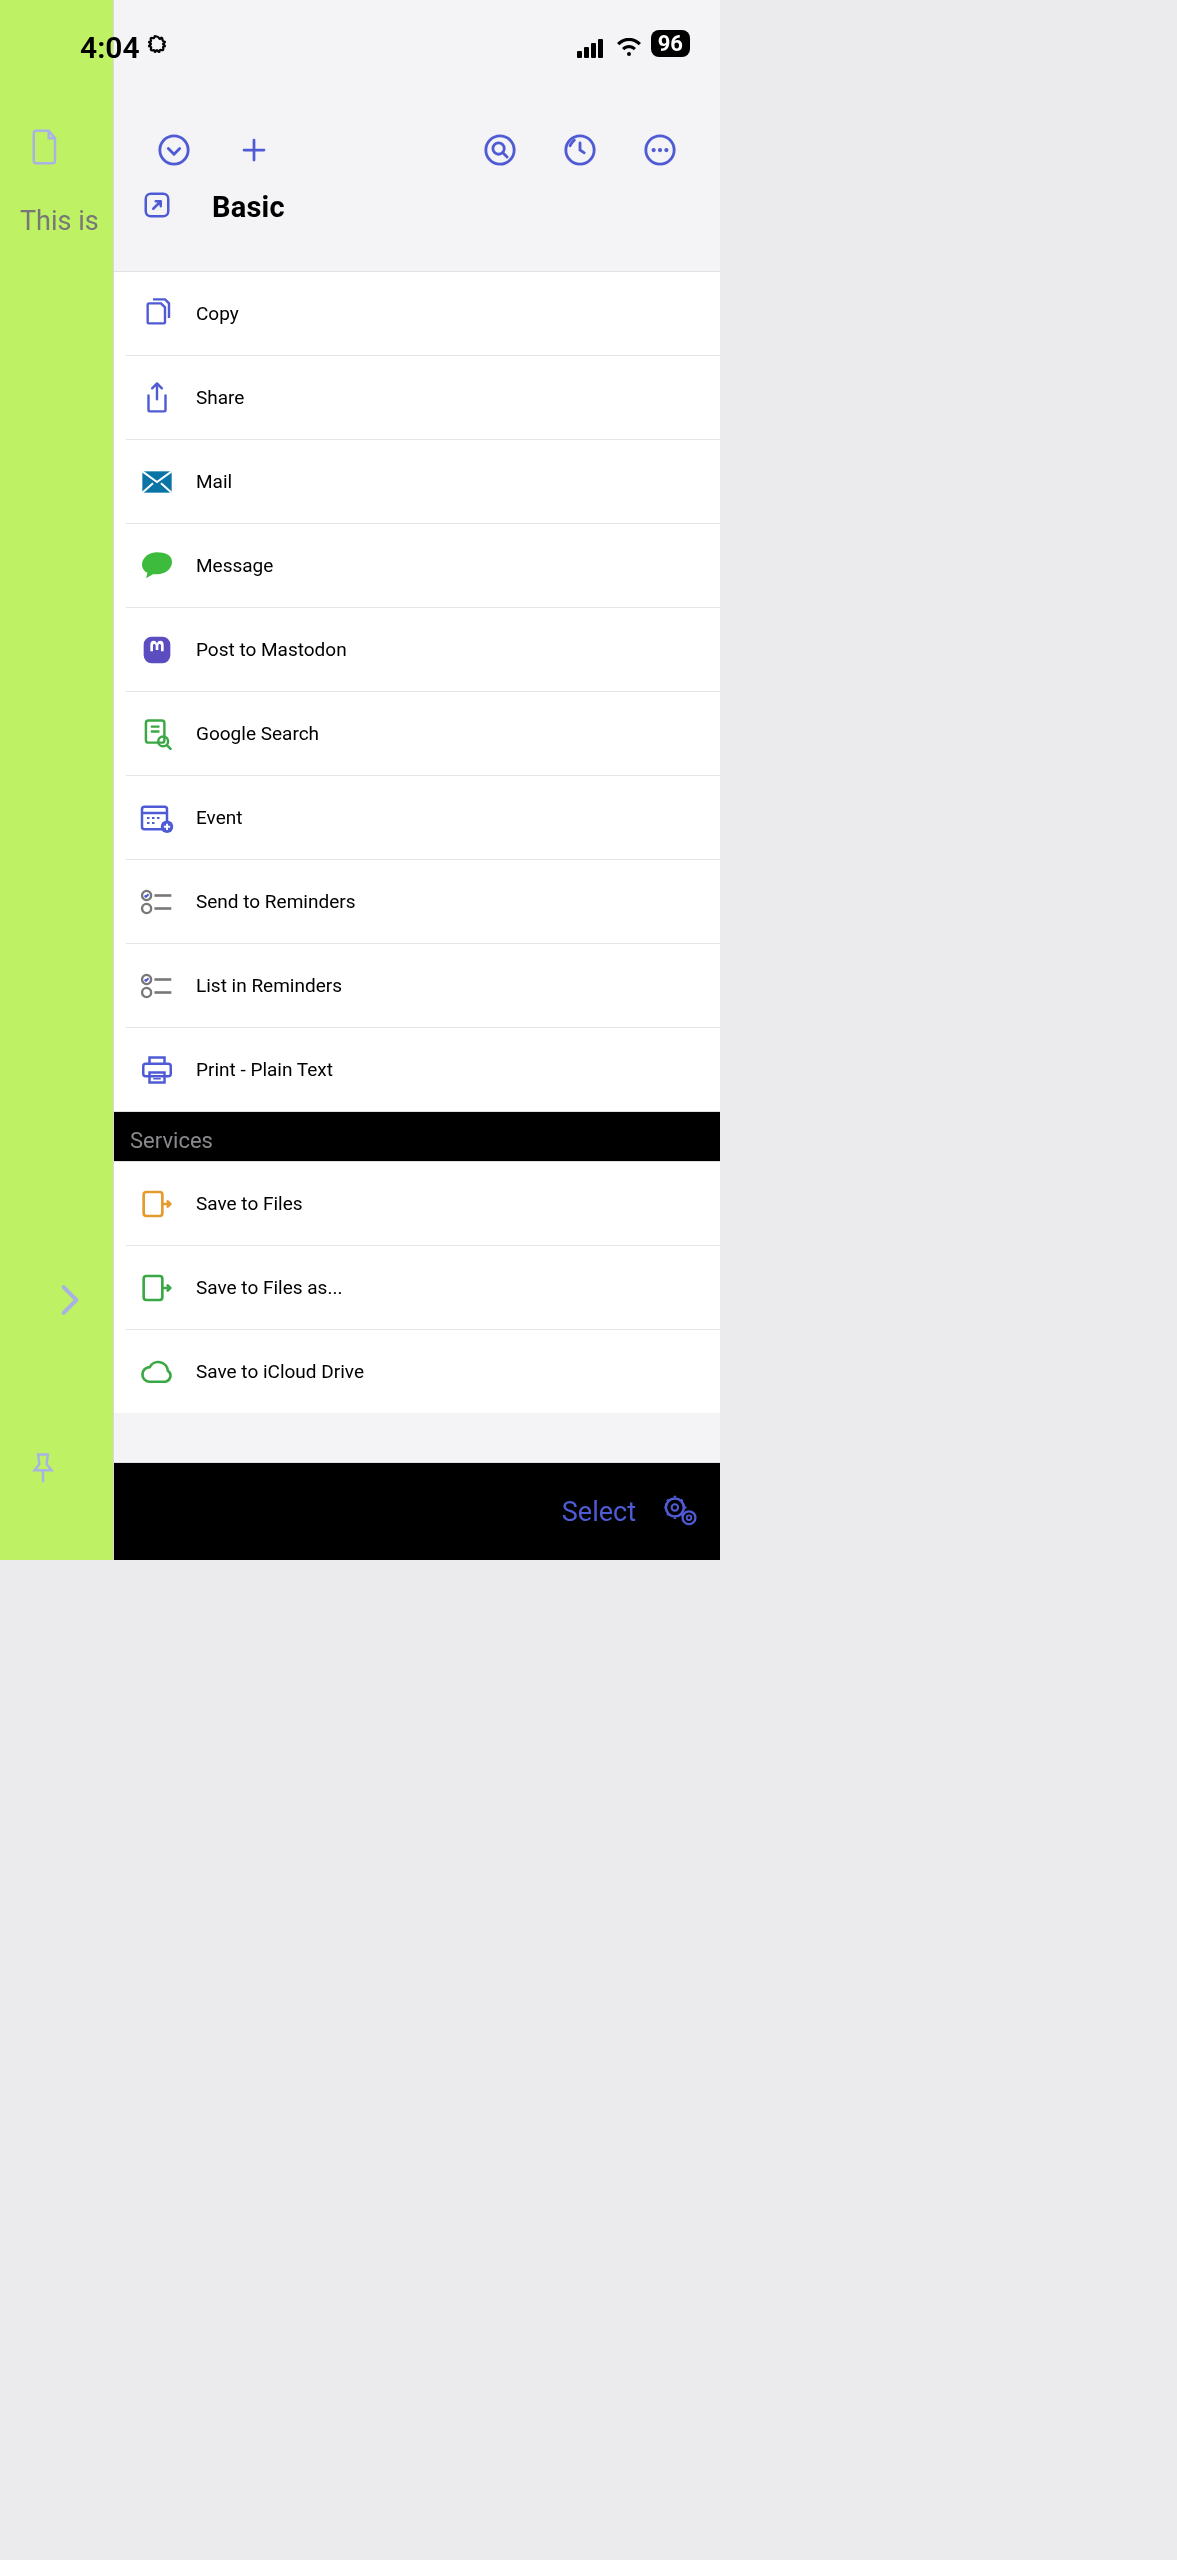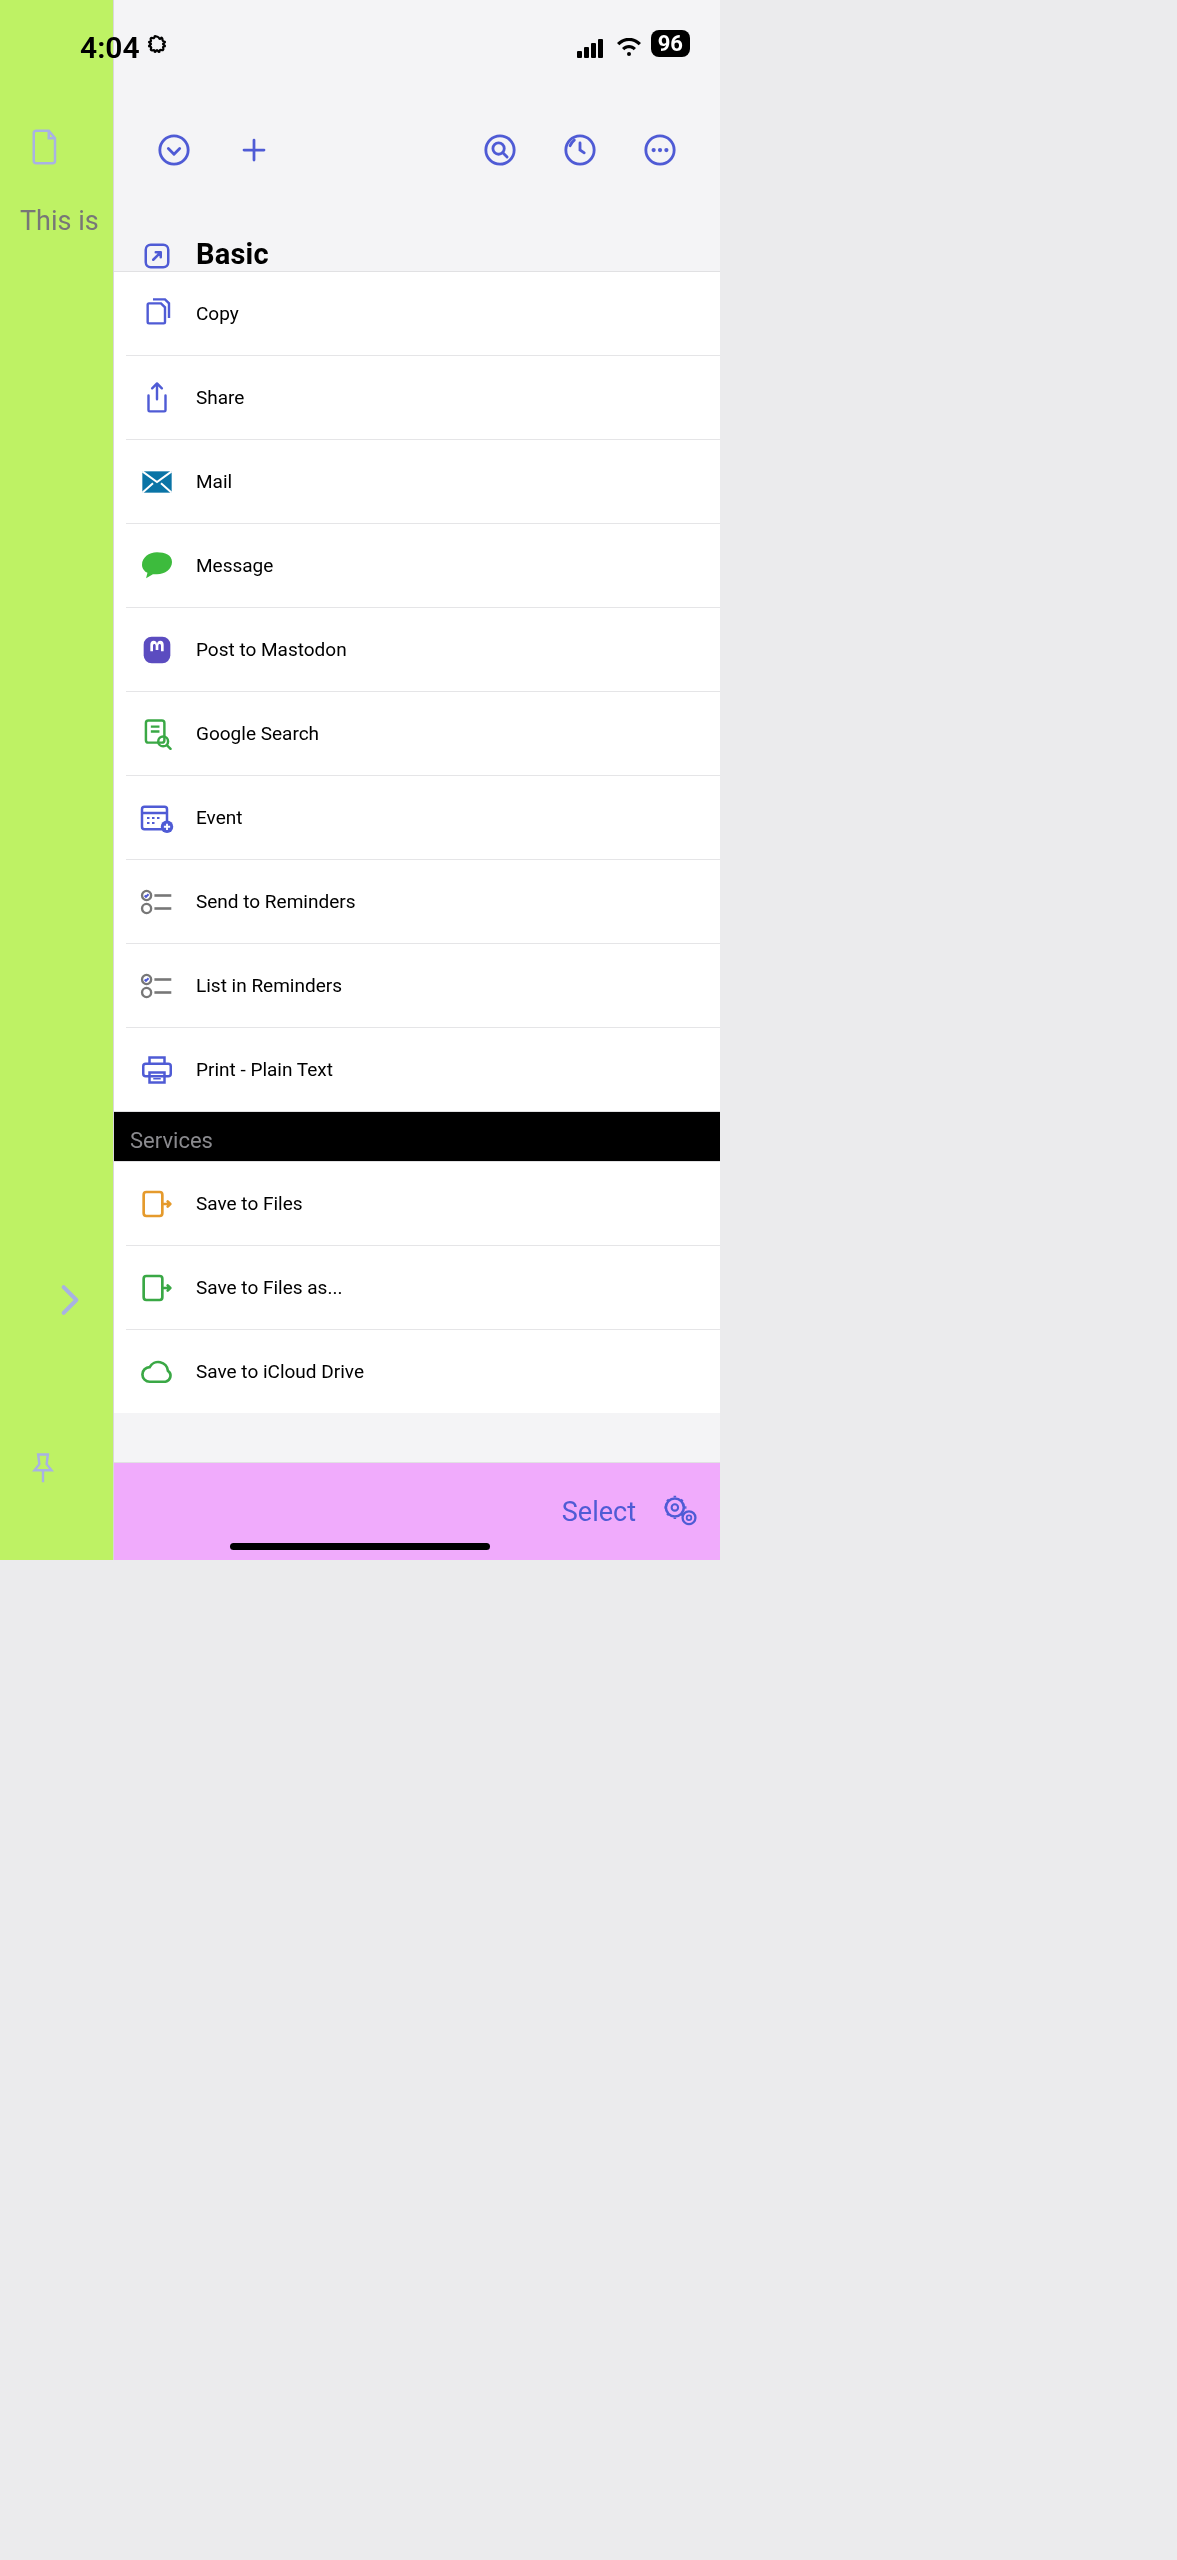--- a/index.html
+++ b/index.html
@@ -94,24 +94,24 @@
     width: 80px;
     height: 45px;
     display: flex;
     align-items: center;
     justify-content: center;
     color: #4f5bd5;
   }
   .toolbar .flex { flex: 1; }
   .section-header {
     display: flex;
-    align-items: flex-end;
+    align-items: flex-start;
     height: 82px;
     padding: 0 26px;
-    gap: 22px;
+    gap: 38px;
     border-bottom: 1px solid #e1e1e3;
   }
   .section-header .icon-slot {
     width: 34px;
     display: flex;
     justify-content: center;
     color: #4f5bd5;
   }
   .section-header .title {
     font-size: 29px;
@@ -149,21 +149,21 @@
     color: #8a8a8e;
     padding: 16px 16px 8px 16px;
     background: #000000;
     border-top: 1px solid #e1e1e3;
     border-bottom: 1px solid #e1e1e3;
   }
   .bottom-bar {
     margin-top: auto;
     height: 98px;
     border-top: 1px solid #e1e1e3;
-    background: #f0abfc;
+    background: #000000;
     display: flex;
     align-items: center;
     justify-content: flex-end;
     padding: 0 22px;
     gap: 26px;
     position: relative;
   }
   .select-btn {
     color: #4f5bd5;
     font-size: 27px;

